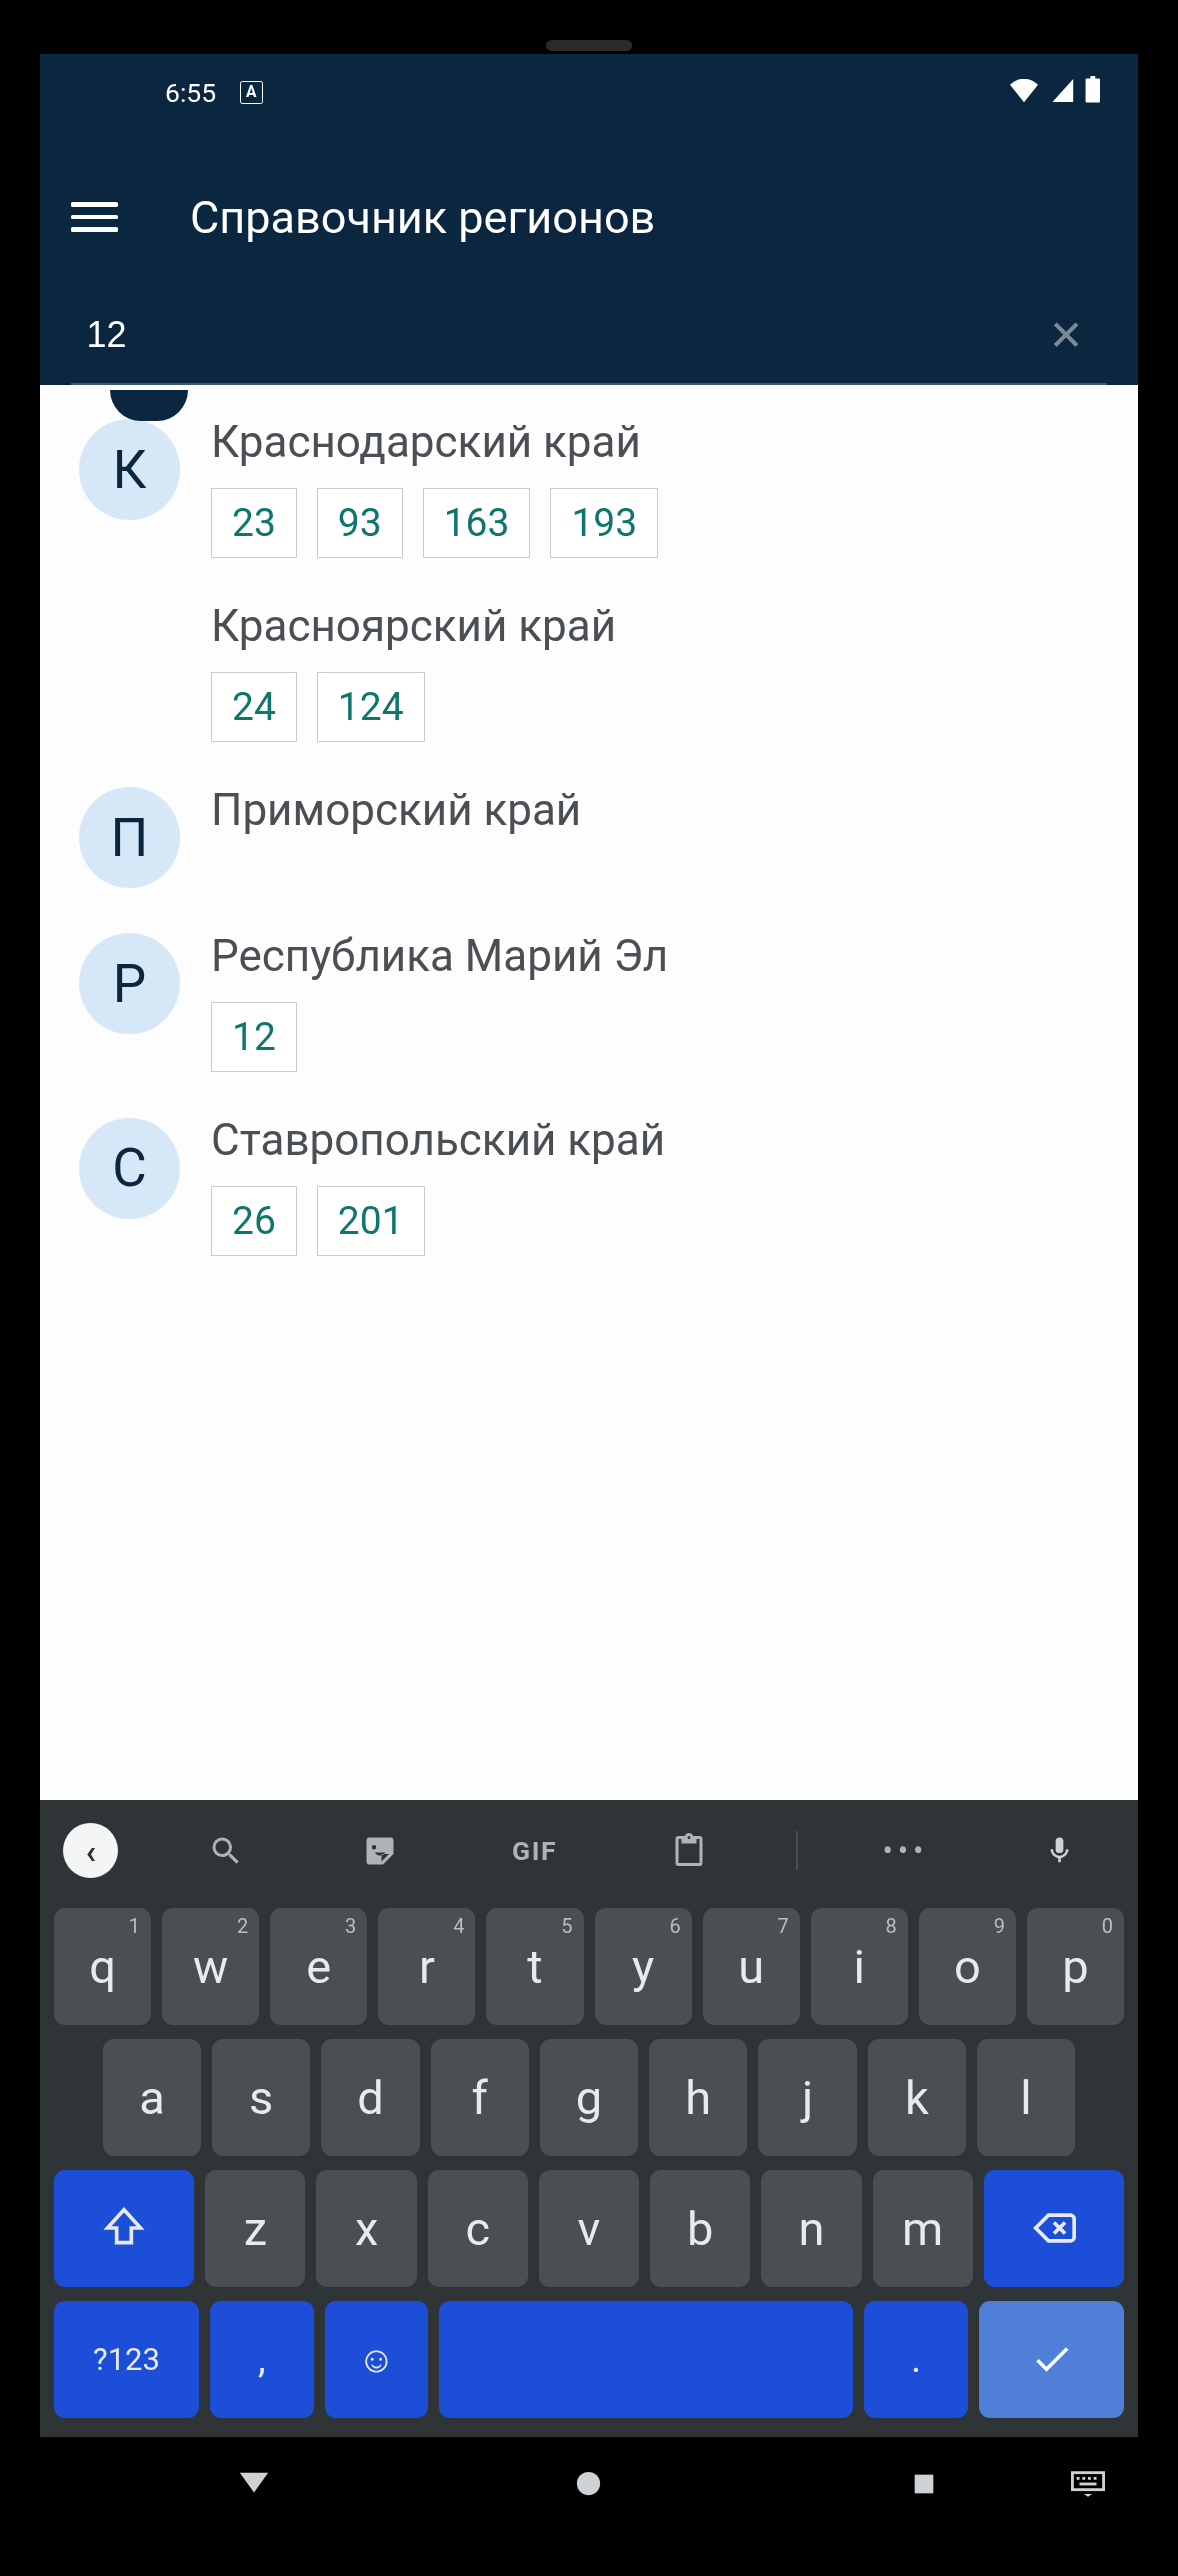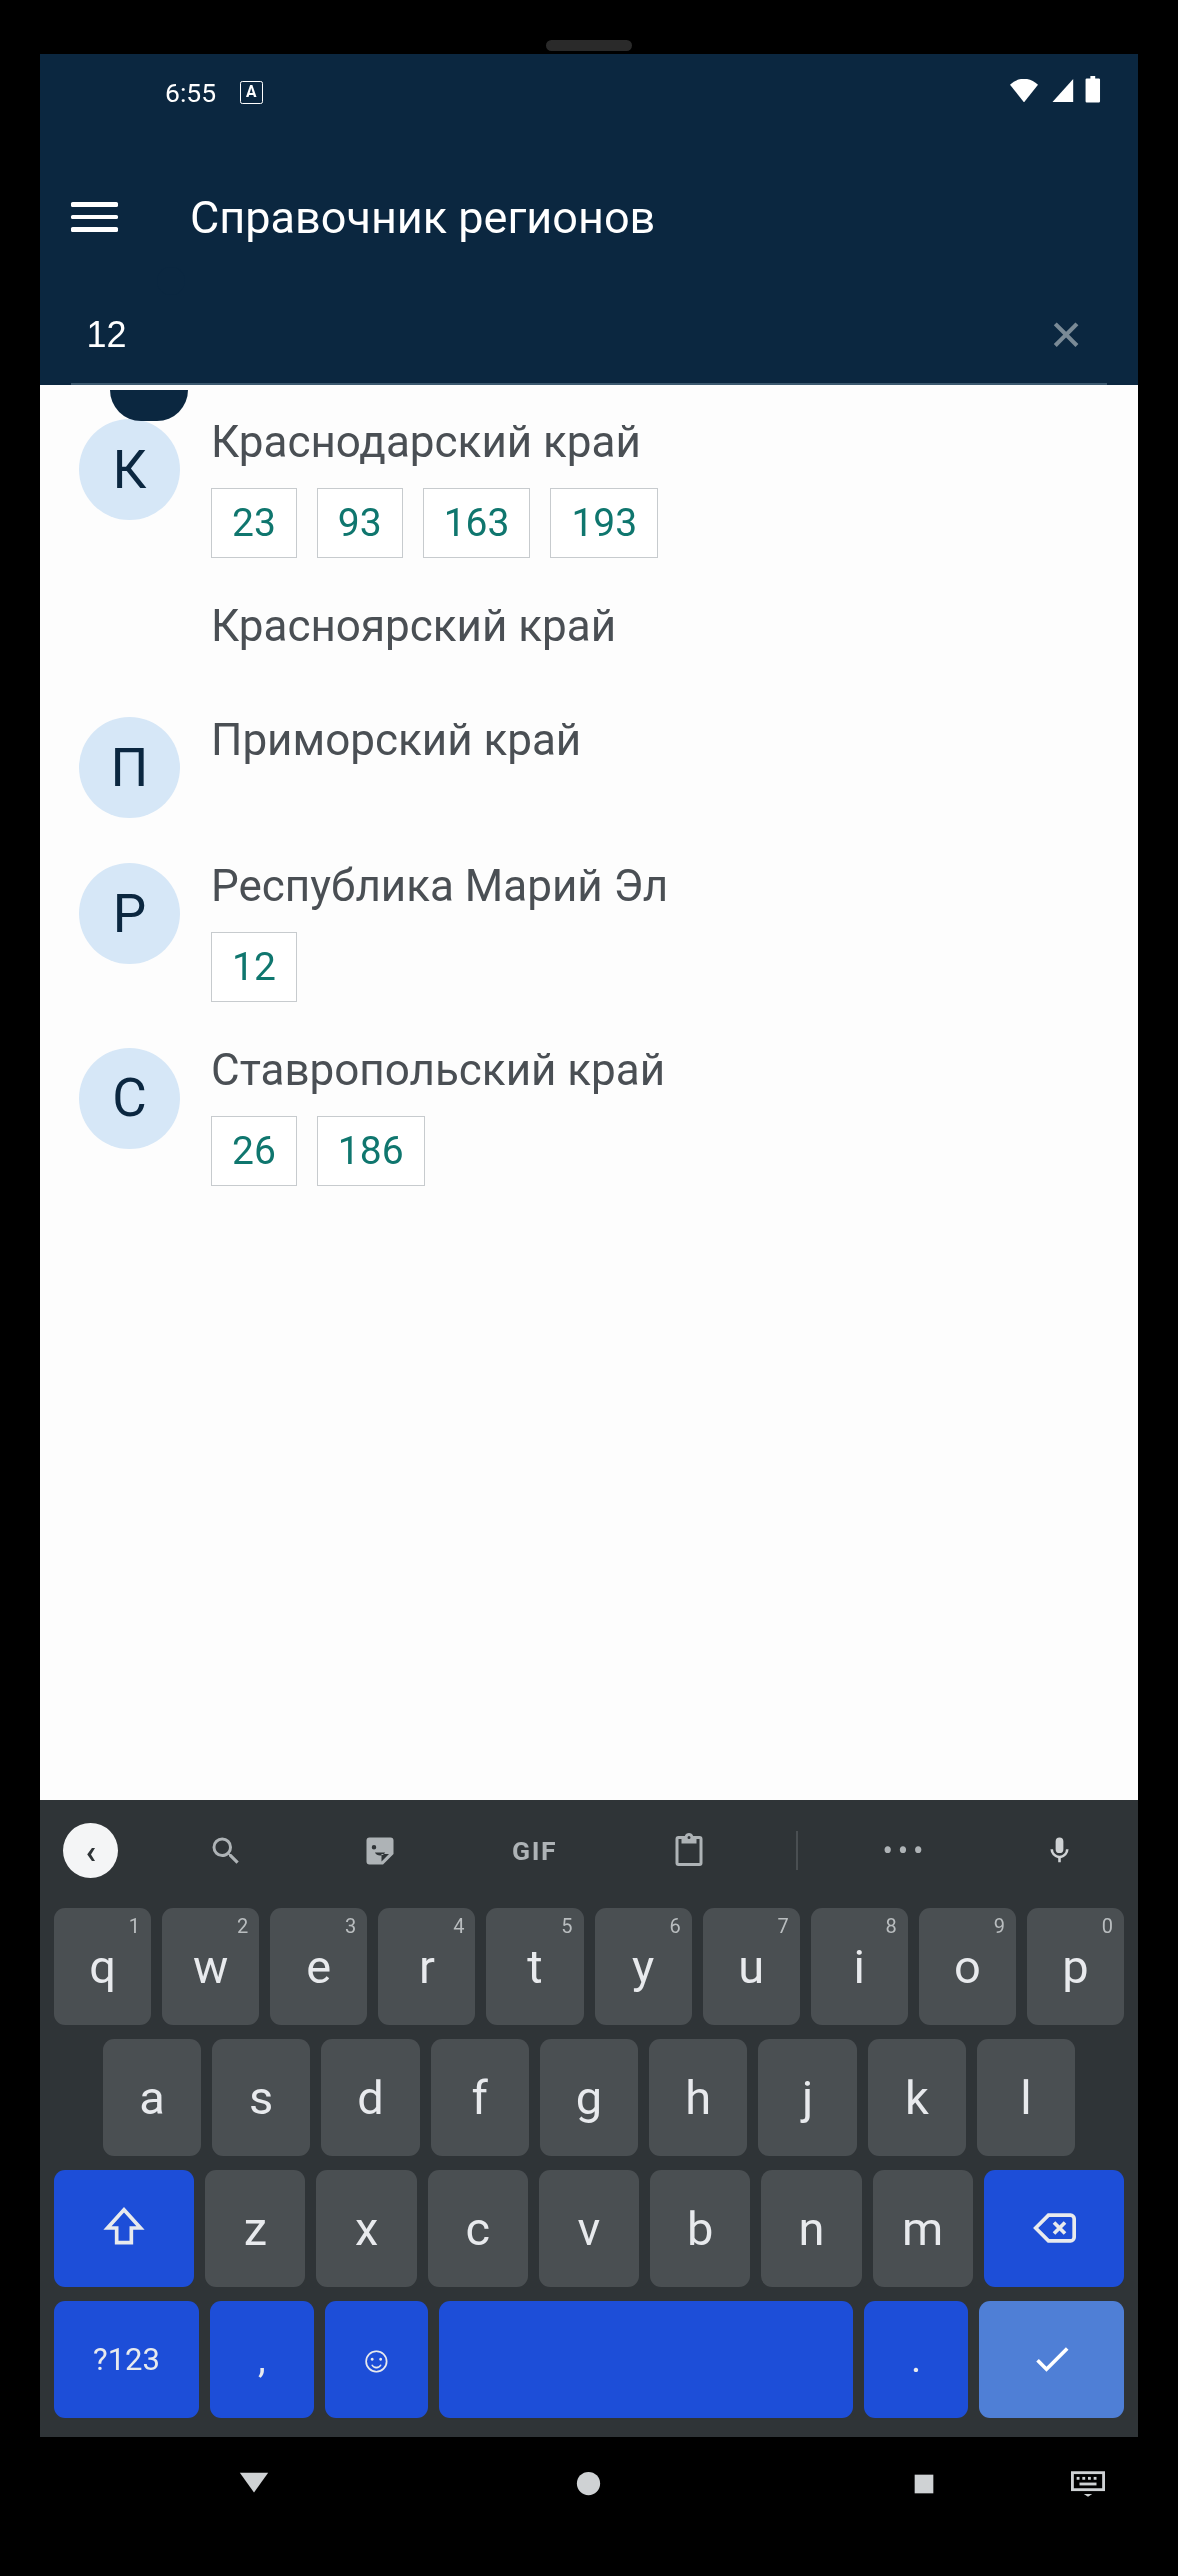--- a/index.html
+++ b/index.html
@@ -201,20 +201,24 @@
               <div class="code">163</div>
               <div class="code">193</div>
             </div>
           </div>
         </div>
 
         <div class="item">
           <div class="letter-spacer"></div>
           <div class="item-body">
             <div class="item-title">Красноярский край</div>
+            <div class="codes">
+              <div class="code">24</div>
+              <div class="code">124</div>
+            </div>
           </div>
         </div>
 
         <div class="item">
           <div class="letter-badge">П</div>
           <div class="item-body">
             <div class="item-title">Приморский край</div>
           </div>
         </div>
 
@@ -227,21 +231,21 @@
             </div>
           </div>
         </div>
 
         <div class="item">
           <div class="letter-badge">С</div>
           <div class="item-body">
             <div class="item-title">Ставропольский край</div>
             <div class="codes">
               <div class="code">26</div>
-              <div class="code">186</div>
+              <div class="code">201</div>
             </div>
           </div>
         </div>
 
       </div>
     </div>
 
     <div class="kbd">
       <div class="kbd-toolbar">
         <div class="tbtn back">‹</div>

